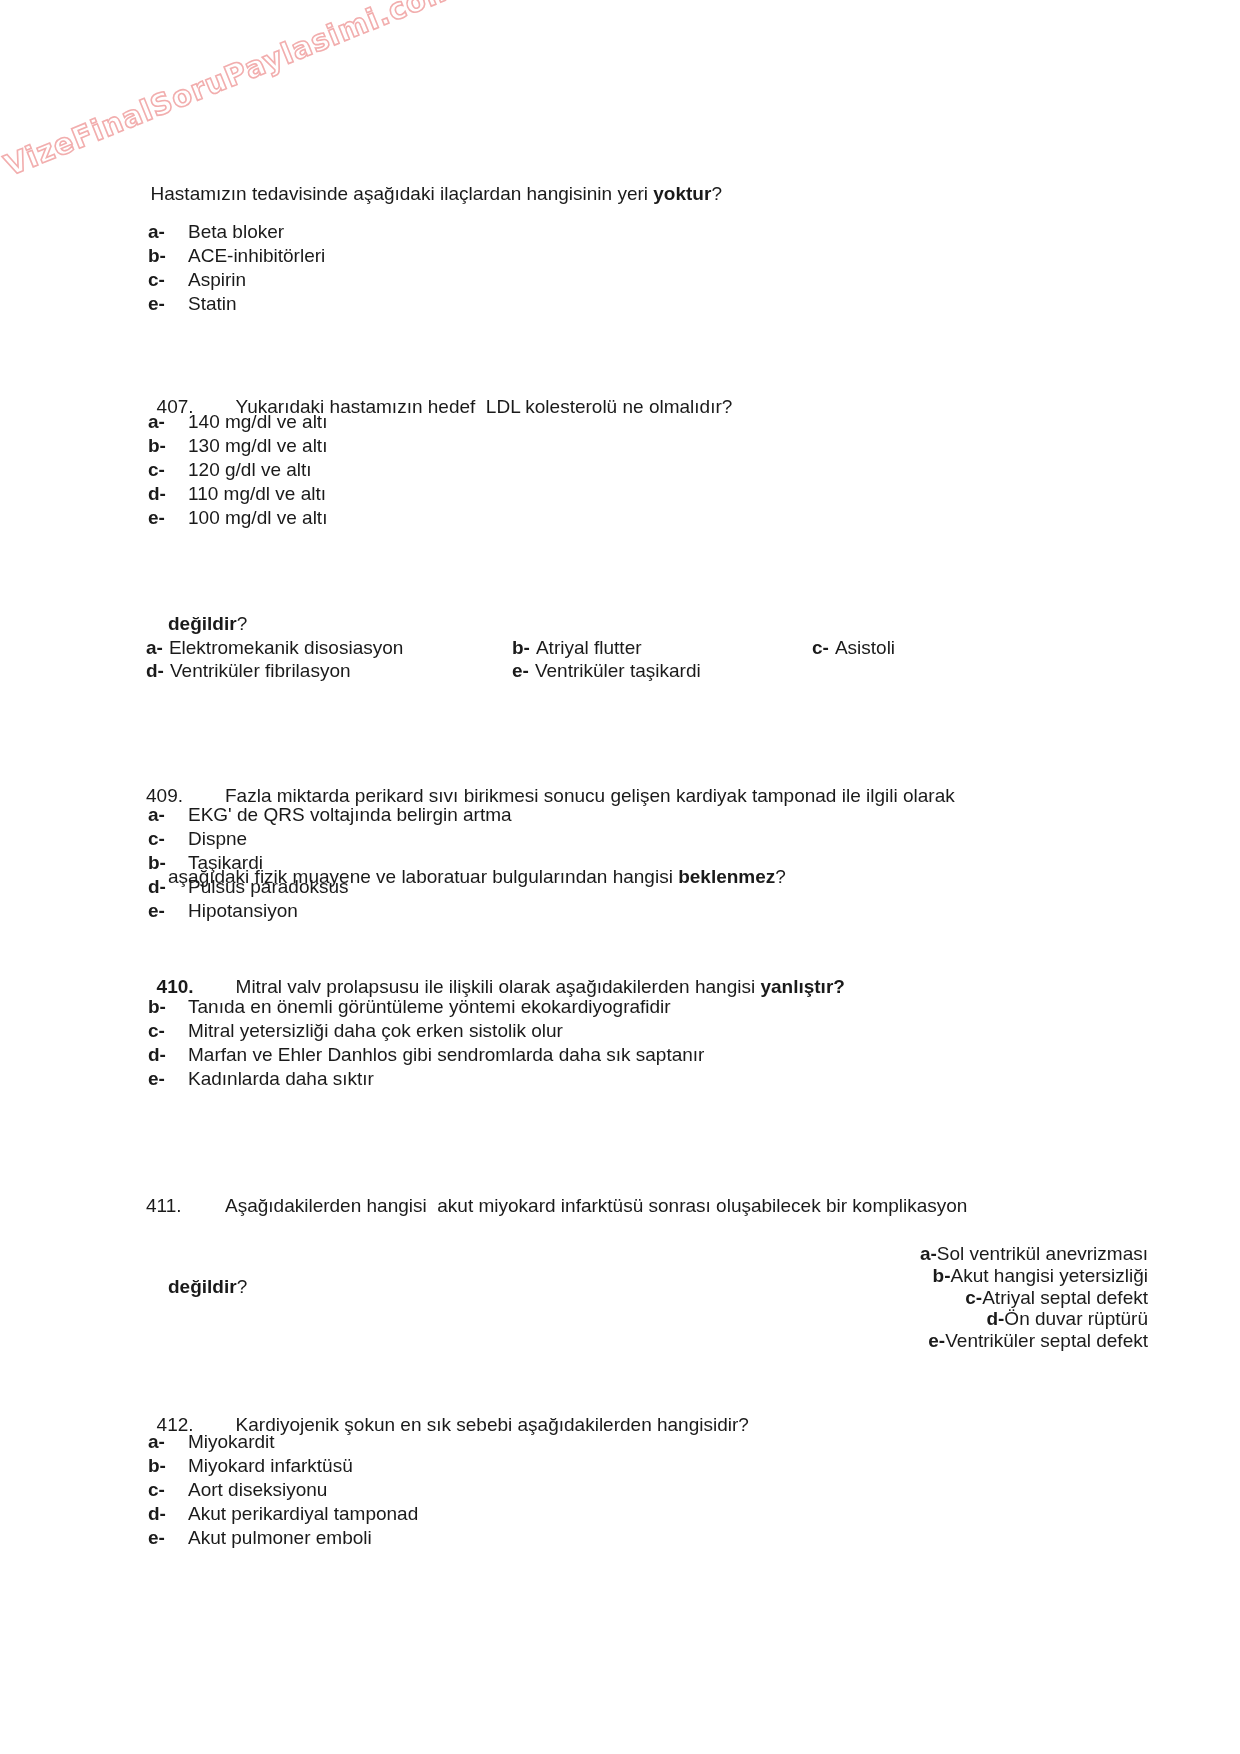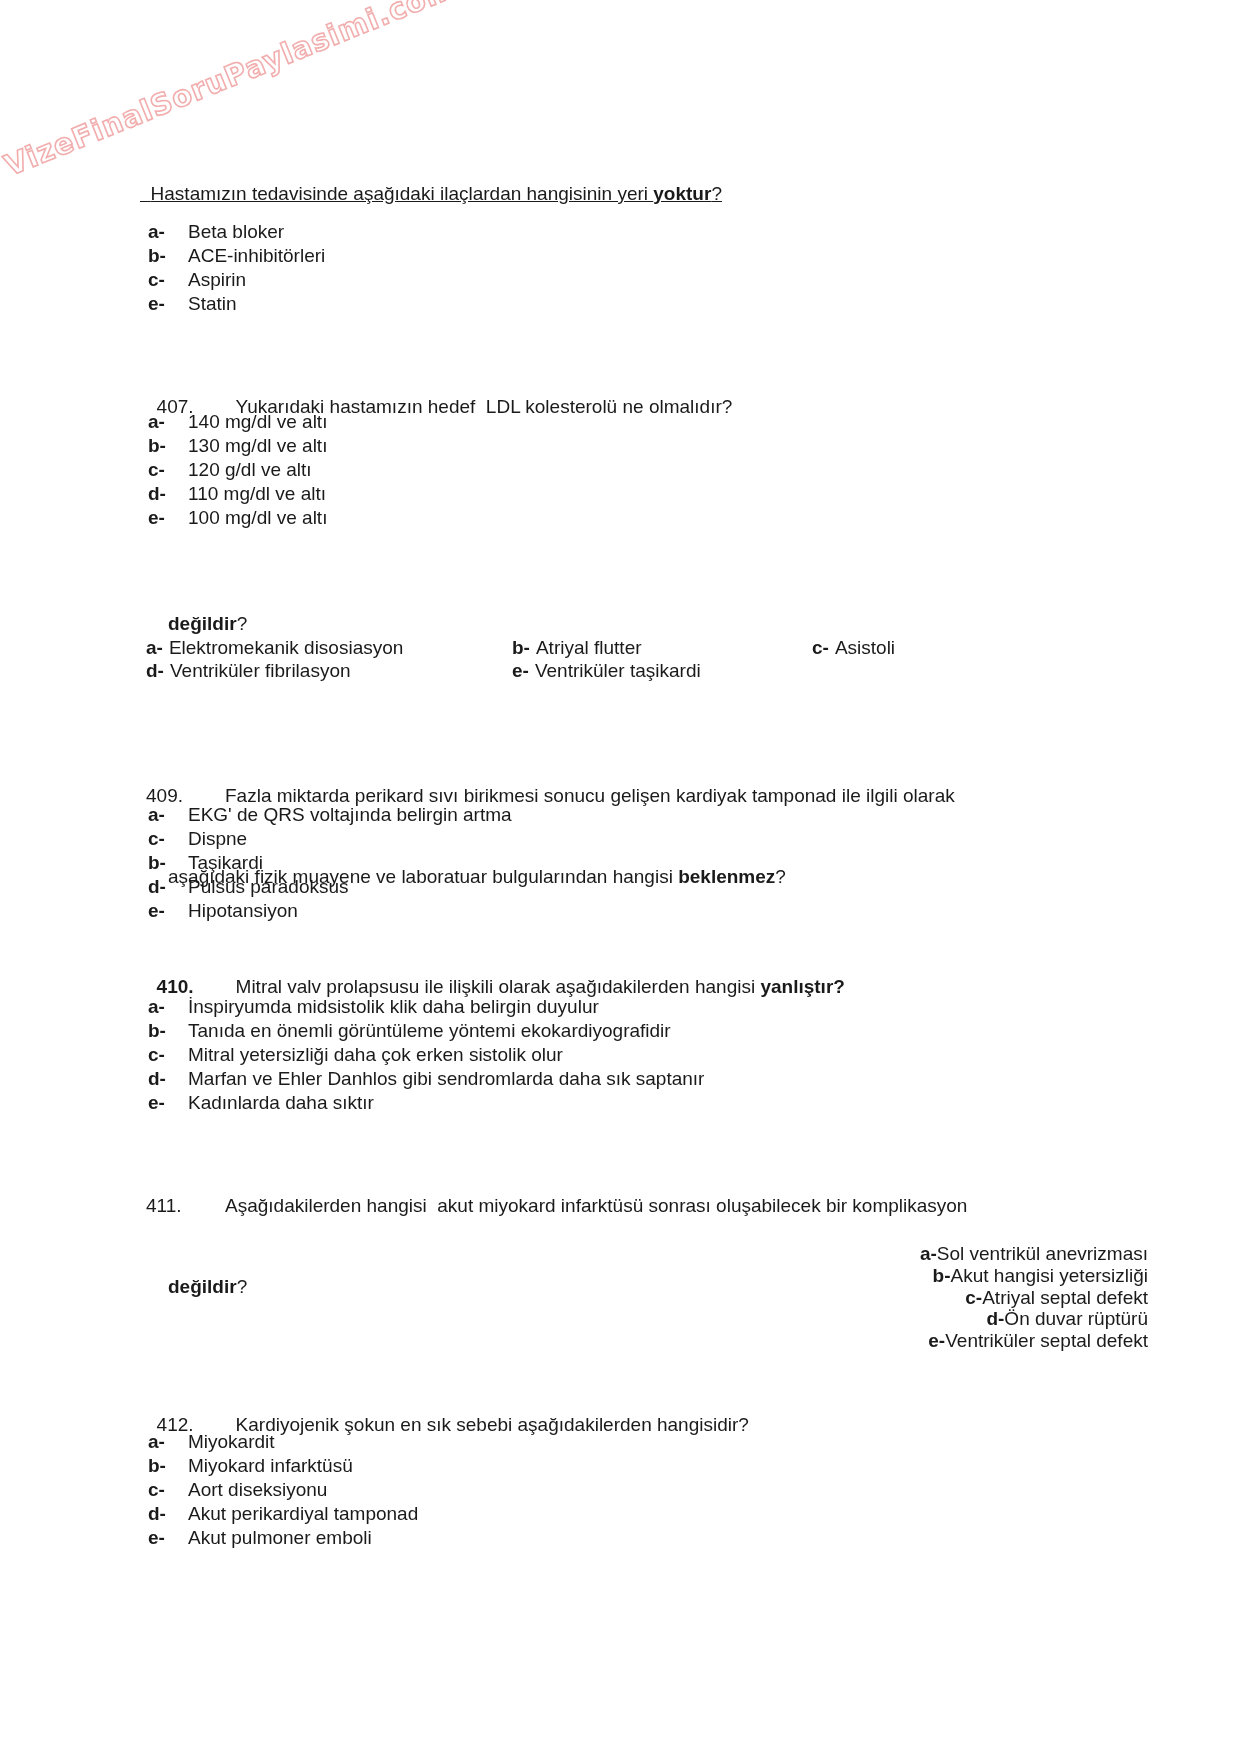--- a/index.html
+++ b/index.html
@@ -27,21 +27,21 @@
     pointer-events: none;
   }
   .q-block {
     position: absolute;
     left: 146px;
     font-size: 19px;
     line-height: 27px;
     white-space: pre-wrap;
     width: 1000px;
   }
-  .q-block.first { left: 140px; text-decoration: underline; }
+  .q-block.first { left: 140px; }
   .q-num { display: inline-block; width: 79px; }
   .q-line2 { padding-left: 22px; }
   b { font-weight: bold; }
   .opts {
     position: absolute;
     left: 148px;
     font-size: 19px;
     width: 1000px;
   }
   .opt { height: 24px; line-height: 24px; white-space: pre; }
@@ -97,21 +97,20 @@
   <div class="opt"><span class="opt-letter">c-</span><span class="opt-text">Dispne</span></div>
   <div class="opt"><span class="opt-letter">b-</span><span class="opt-text">Taşikardi</span></div>
   <div class="opt"><span class="opt-letter">d-</span><span class="opt-text">Pulsus paradoksus</span></div>
   <div class="opt"><span class="opt-letter">e-</span><span class="opt-text">Hipotansiyon</span></div>
 </div>
 
 <div class="q-block" style="top:946px">
   <b class="q-num">410.</b><span><span>Mitral valv prolapsusu ile ilişkili olarak aşağıdakilerden hangisi </span><b>yanlıştır?</b></span>
 </div>
 <div class="opts" style="top:995px">
-  <div class="opt"><span class="opt-letter">a-</span><span class="opt-text">İnspiryumda midsistolik klik daha belirgin duyulur</span></div>
   <div class="opt"><span class="opt-letter">b-</span><span class="opt-text">Tanıda en önemli görüntüleme yöntemi ekokardiyografidir</span></div>
   <div class="opt"><span class="opt-letter">c-</span><span class="opt-text">Mitral yetersizliği daha çok erken sistolik olur</span></div>
   <div class="opt"><span class="opt-letter">d-</span><span class="opt-text">Marfan ve Ehler Danhlos gibi sendromlarda daha sık saptanır</span></div>
   <div class="opt"><span class="opt-letter">e-</span><span class="opt-text">Kadınlarda daha sıktır</span></div>
 </div>
 
 <div class="q-block" style="top:1138px">
   <div><span class="q-num">411.</span><span>Aşağıdakilerden hangisi  akut miyokard infarktüsü sonrası oluşabilecek bir komplikasyon</span></div>
   <div class="q-line2"><b>değildir</b><span>?</span></div>
 </div>

